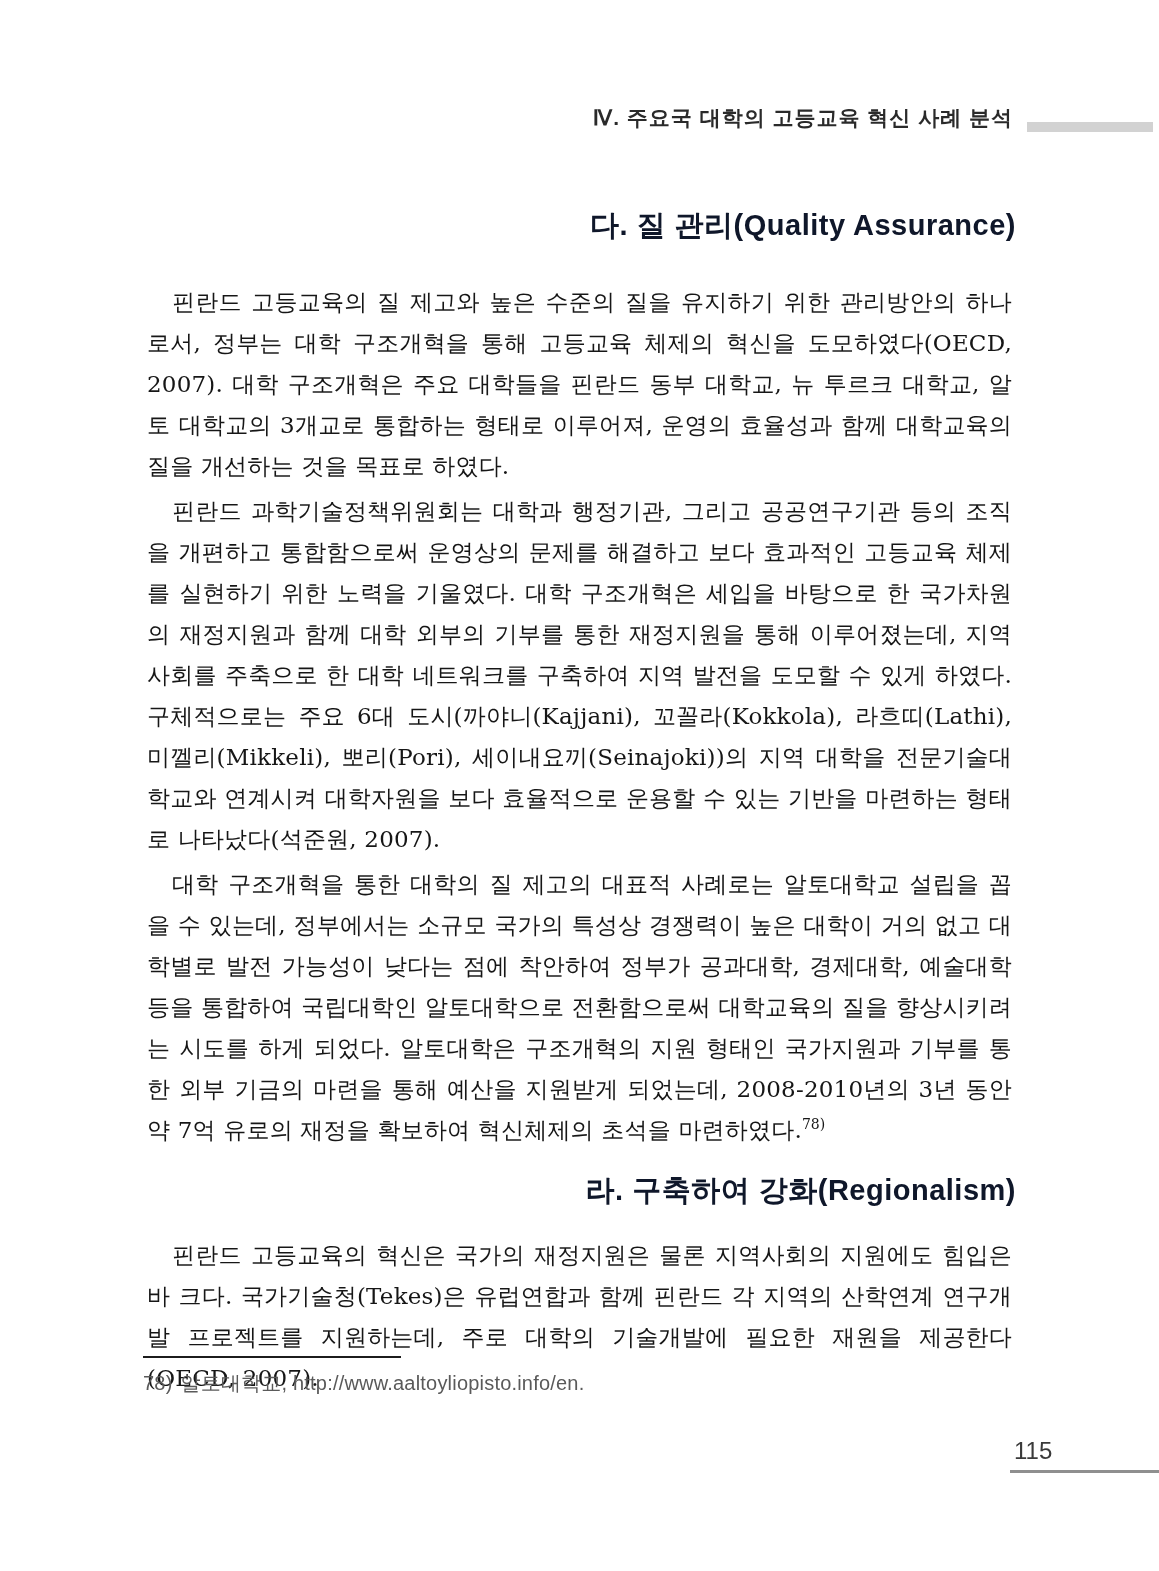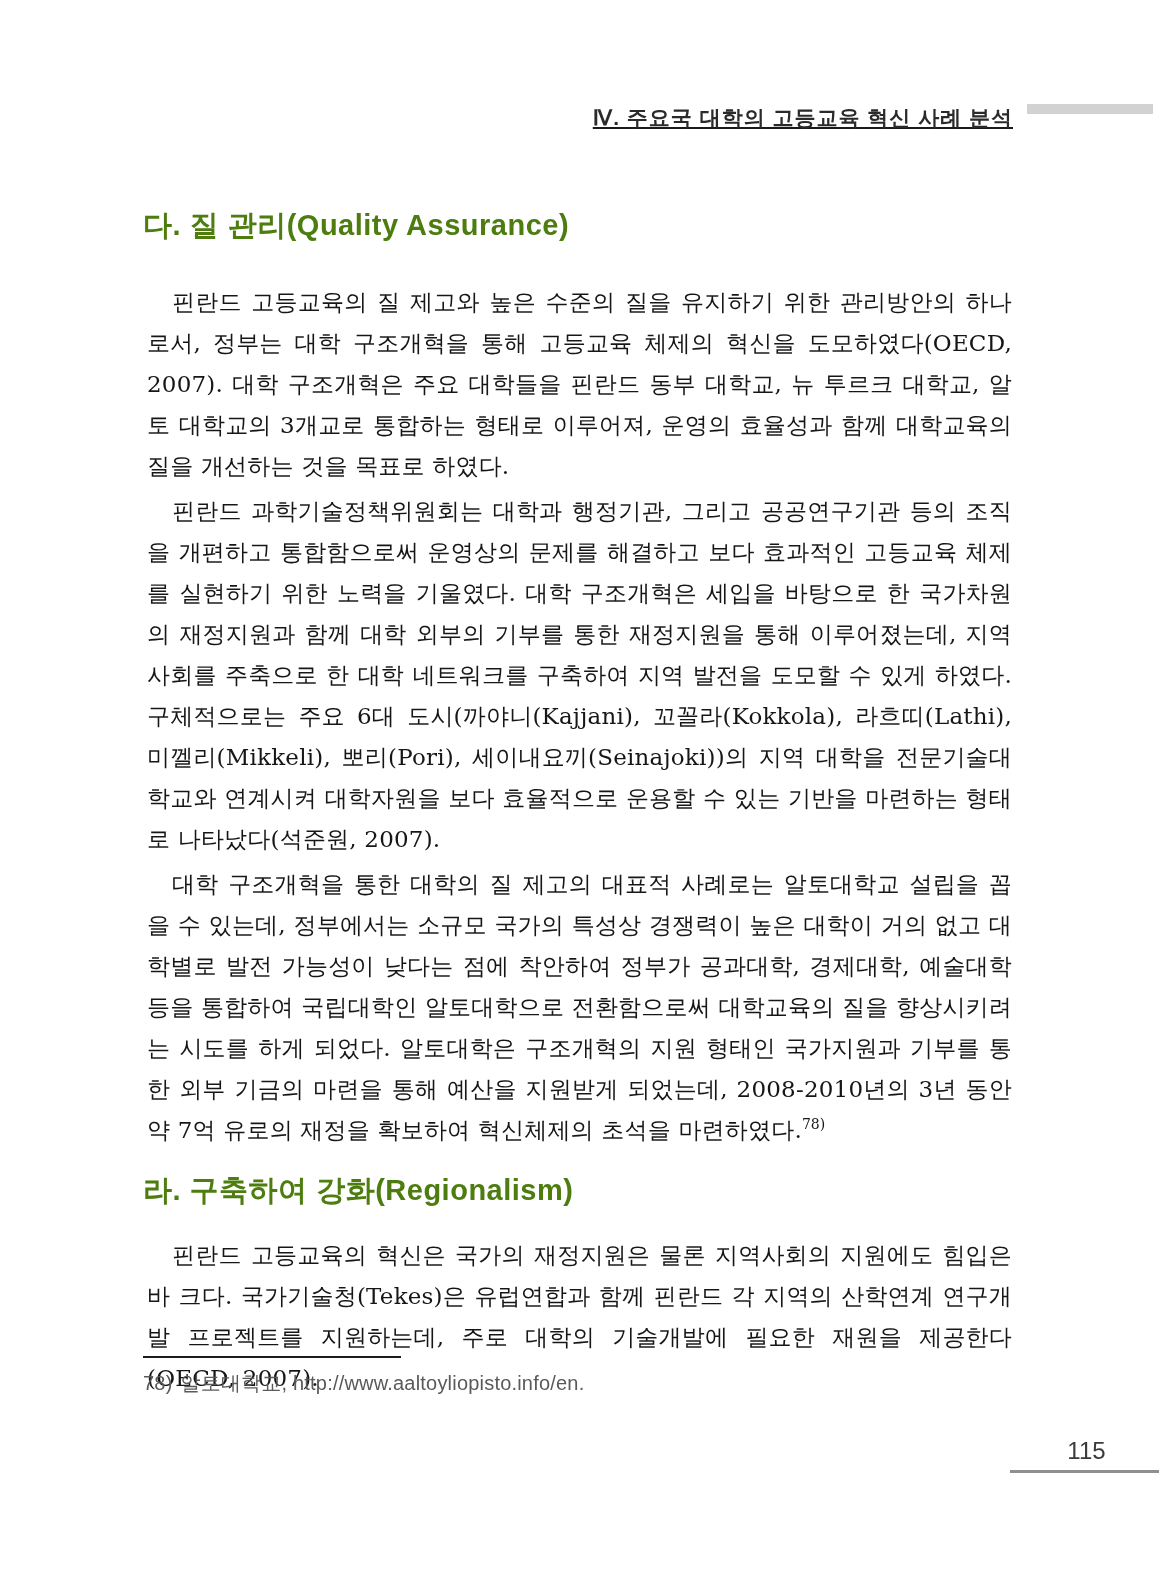--- a/index.html
+++ b/index.html
@@ -14,23 +14,22 @@
     width: 1159px; height: 1571px;
     background: #ffffff;
     overflow: hidden;
   }
 
   
   .page-header {
     position: absolute;
     top: 104px; left: 0; right: 6px;
     display: flex;
-    align-items: flex-start;
+    align-items: flex-end;
     justify-content: flex-end;
-    text-decoration: underline;
   }
   .page-header .header-title {
     font-family: "Liberation Sans", sans-serif;
     font-weight: bold;
     font-size: 21px;
     letter-spacing: 1px;
     color: #2a2a2a;
     margin-right: 14px;
     white-space: nowrap;
   }
@@ -42,23 +41,24 @@
   
   .main-col {
     position: absolute;
     top: 206px; left: 143px;
     width: 873px;
   }
   h2.section-heading {
     font-family: "Liberation Sans", sans-serif;
     font-weight: bold;
     font-size: 29px;
-    color: #4d7c0f;
+    color: #0f172a;
     margin: 0 0 36px 0;
     letter-spacing: 0.5px;
+    text-align: right;
   }
   h2.section-heading.second {
     margin: 20px 0 24px 0;
   }
   p.body-paragraph {
     margin: 4px;
     font-size: 23px;
     line-height: 41px;
     text-align: justify;
     text-indent: 25px;
@@ -88,21 +88,20 @@
     color: #5a5a5a;
     letter-spacing: 0.2px;
   }
   .footnote-line .footnote-marker { margin-right: 8px; }
 
   
   .page-footer {
     position: absolute;
     left: 1010px; top: 1437px;
     width: 149px;
-    text-align: center;
   }
   .page-footer .page-number {
     font-family: "Liberation Sans", sans-serif;
     font-size: 24px;
     color: #3a3a3a;
     display: block;
     padding-left: 4px;
   }
   .footer-rule {
     margin-top: 5px;

